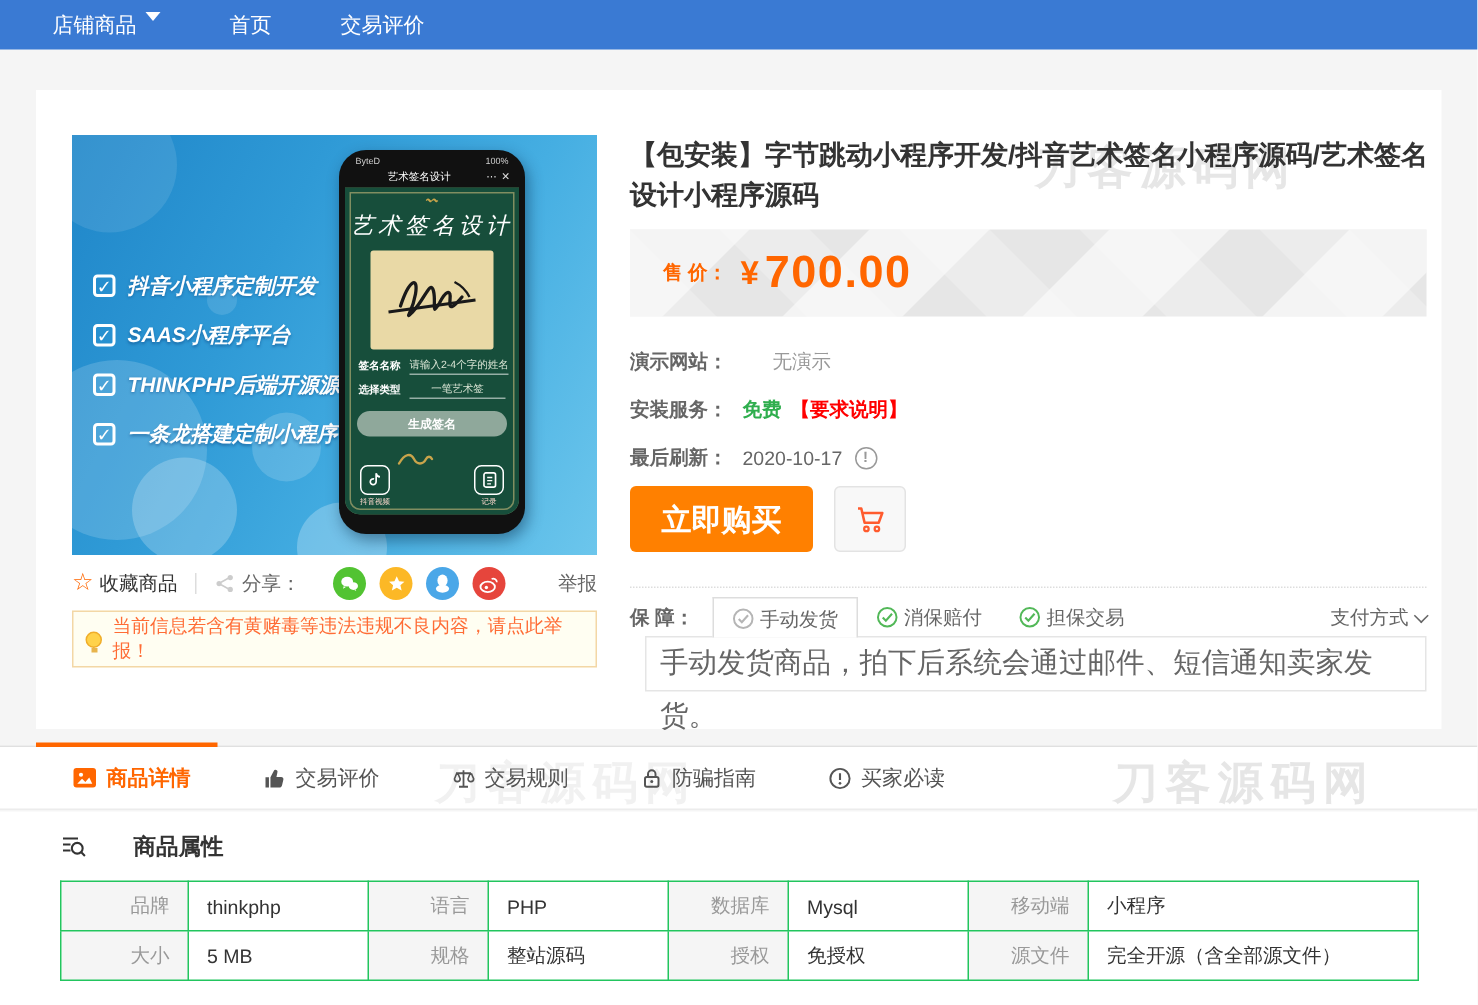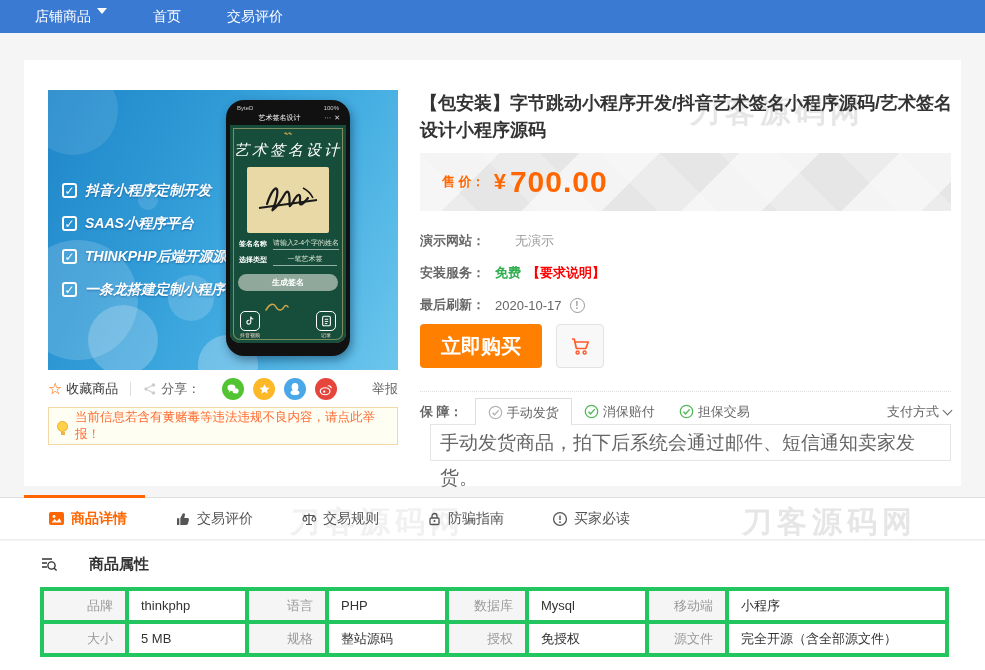--- a/index.html
+++ b/index.html
@@ -104,21 +104,21 @@
   .orange-bar { position:absolute; left:24px; top:-3px; width:121px; height:3px; background:#ff6600; }
   .tab { display:flex; align-items:center; margin-right:48px; font-size:14px; color:#555; cursor:pointer; white-space:nowrap; }
   .tab .ti { margin-right:6px; display:flex; }
   .tab.active { color:#ff6600; font-weight:bold; }
 
   
   .detail { position:absolute; left:0; top:541px; width:985px; height:129px; background:#fff; }
   .attr-head { position:absolute; left:40px; top:14px; display:flex; align-items:flex-start; font-size:15px; font-weight:bold; color:#333;gap:24px; }
   .attr-head svg { margin-right:7px; }
   table.attrs { position:absolute; left:40px; top:46px; width:905px; border-collapse:collapse; table-layout:fixed; font-size:13px; }
-  table.attrs td { border:4px solid #22c55e; height:33px; padding:0 12px; }
+  table.attrs td { border:1px solid #22c55e; height:33px; padding:0 12px; }
   td.lab { background:#f5f5f5; color:#999; text-align:right; }
   td.val { background:#fff; color:#333; text-align:left; }
   td.val.b { font-weight:normal; }
 </style>
 </head>
 <body>
 
 <div id="page">
 
   <nav class="topbar">

